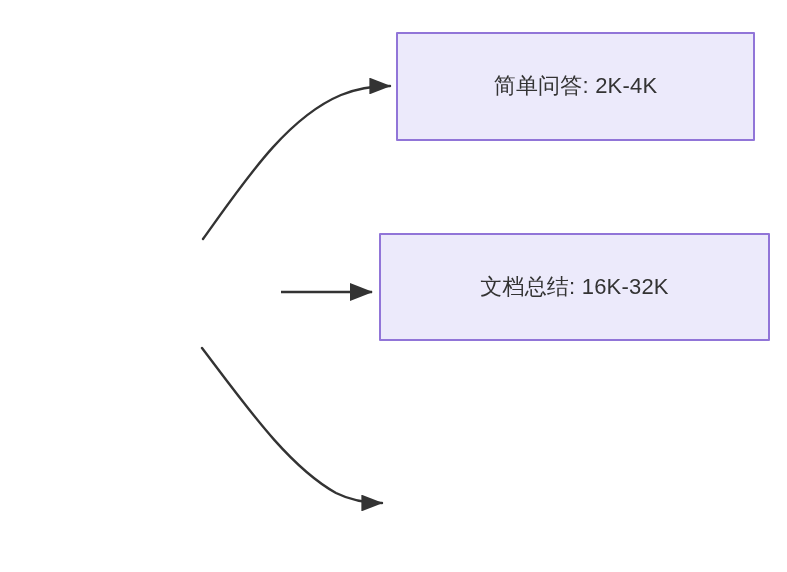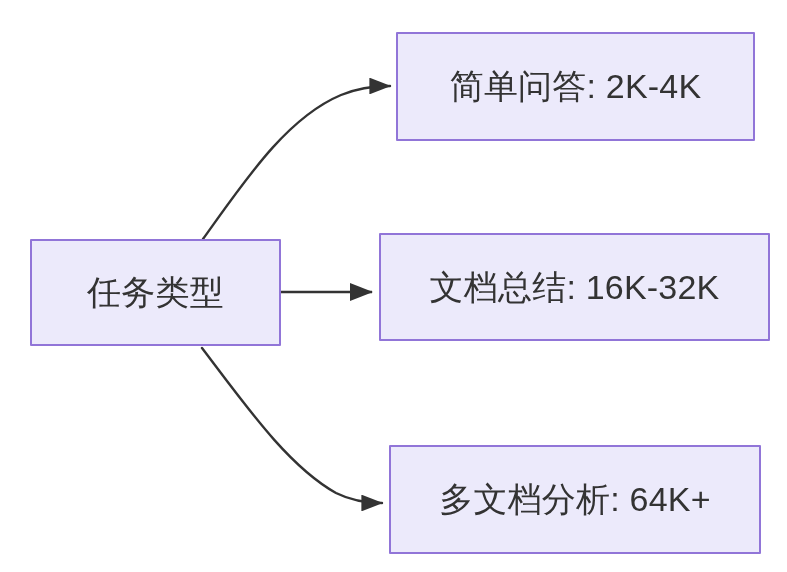--- a/index.html
+++ b/index.html
@@ -32,21 +32,21 @@
     background: #ECEAFB;
     border: 2px solid #9175D8;
     border-radius: 1px;
     display: flex;
     align-items: center;
     justify-content: center;
     text-align: center;
   }
   .node-label {
     color: #333333;
-    font-size: 34px;
+    font-size: 22px;
     line-height: 1.2;
     letter-spacing: 0.2px;
     white-space: nowrap;
     font-weight: 400;
   }
   
   #node-source   { left: 30px;  top: 239px; width: 251px; height: 107px; }
   #node-simple   { left: 396px; top: 32px;  width: 359px; height: 109px; }
   #node-doc      { left: 379px; top: 233px; width: 391px; height: 108px; }
   #node-multidoc { left: 389px; top: 445px; width: 372px; height: 109px; }
@@ -63,29 +63,23 @@
       </marker>
     </defs>
 
     <path d="M 203 239 C 244 182, 286 118, 341 95 C 358 88, 376 86, 390 86" fill="none" stroke="#333333" stroke-width="2.4" stroke-linecap="round" marker-end="url(#arrowhead)"></path>
 
     <path d="M 281 292 L 372 292" fill="none" stroke="#333333" stroke-width="2.6" stroke-linecap="butt" marker-end="url(#arrowhead)"></path>
 
     <path d="M 202 348 C 246 406, 288 466, 336 493 C 352 501, 369 503, 382 503" fill="none" stroke="#333333" stroke-width="2.4" stroke-linecap="round" marker-end="url(#arrowhead)"></path>
   </svg>
 
-  <div class="node" id="node-source">
-    <span class="node-label">任务类型</span>
-  </div>
 
   <div class="node" id="node-simple">
     <span class="node-label">简单问答: 2K-4K</span>
   </div>
 
   <div class="node" id="node-doc">
     <span class="node-label">文档总结: 16K-32K</span>
   </div>
 
-  <div class="node" id="node-multidoc">
-    <span class="node-label">多文档分析: 64K+</span>
-  </div>
 
 </div>
 
 </body></html>

